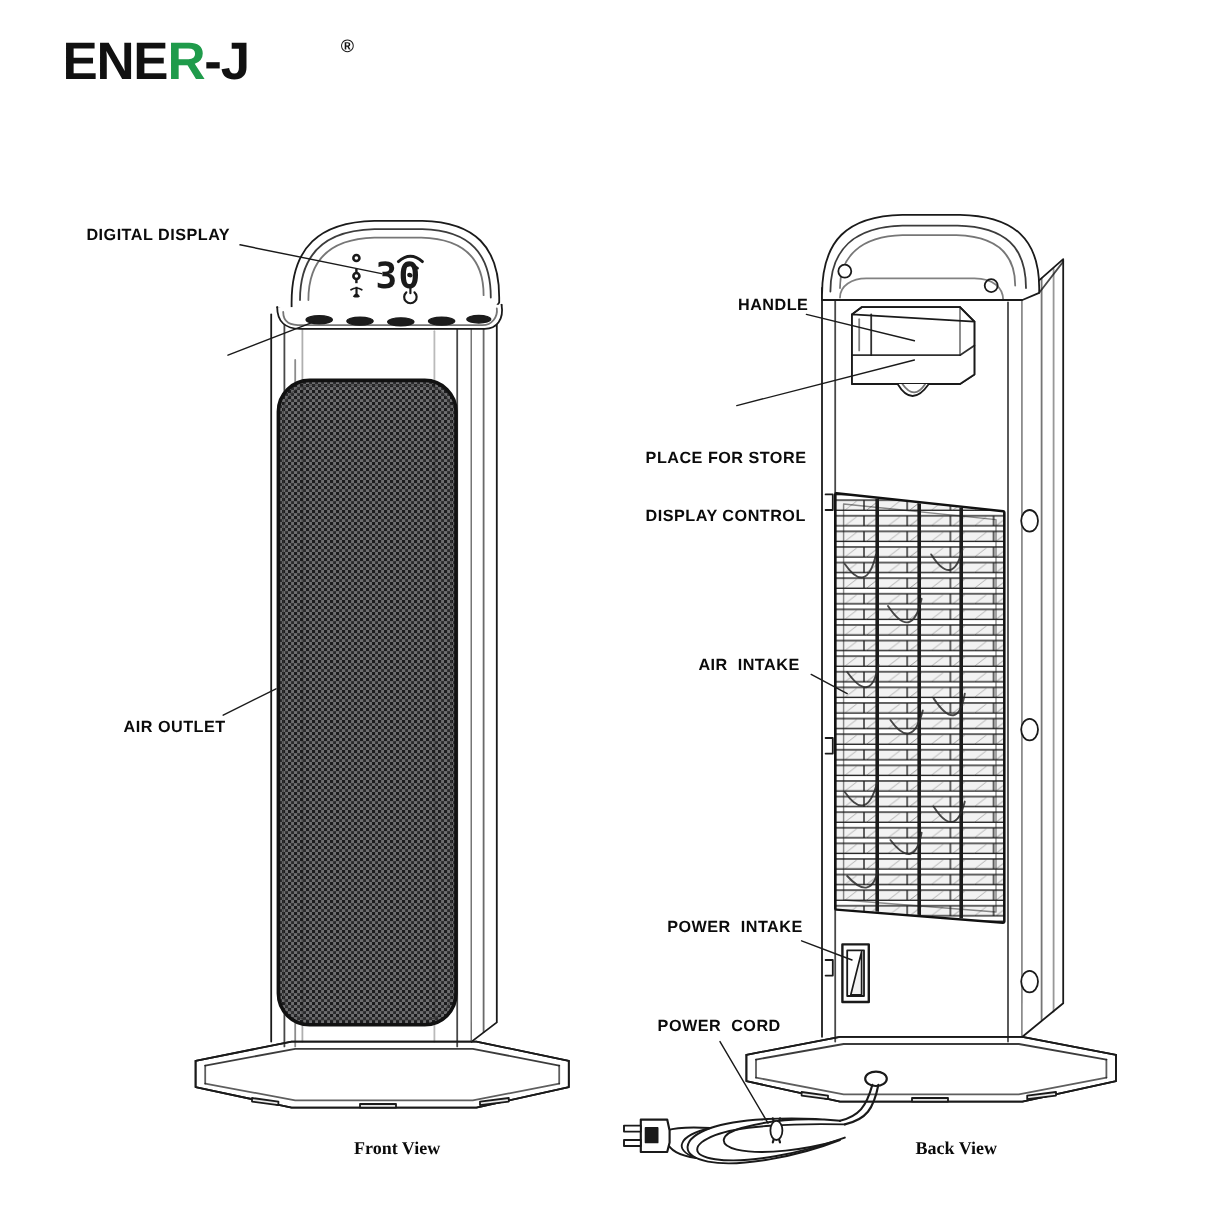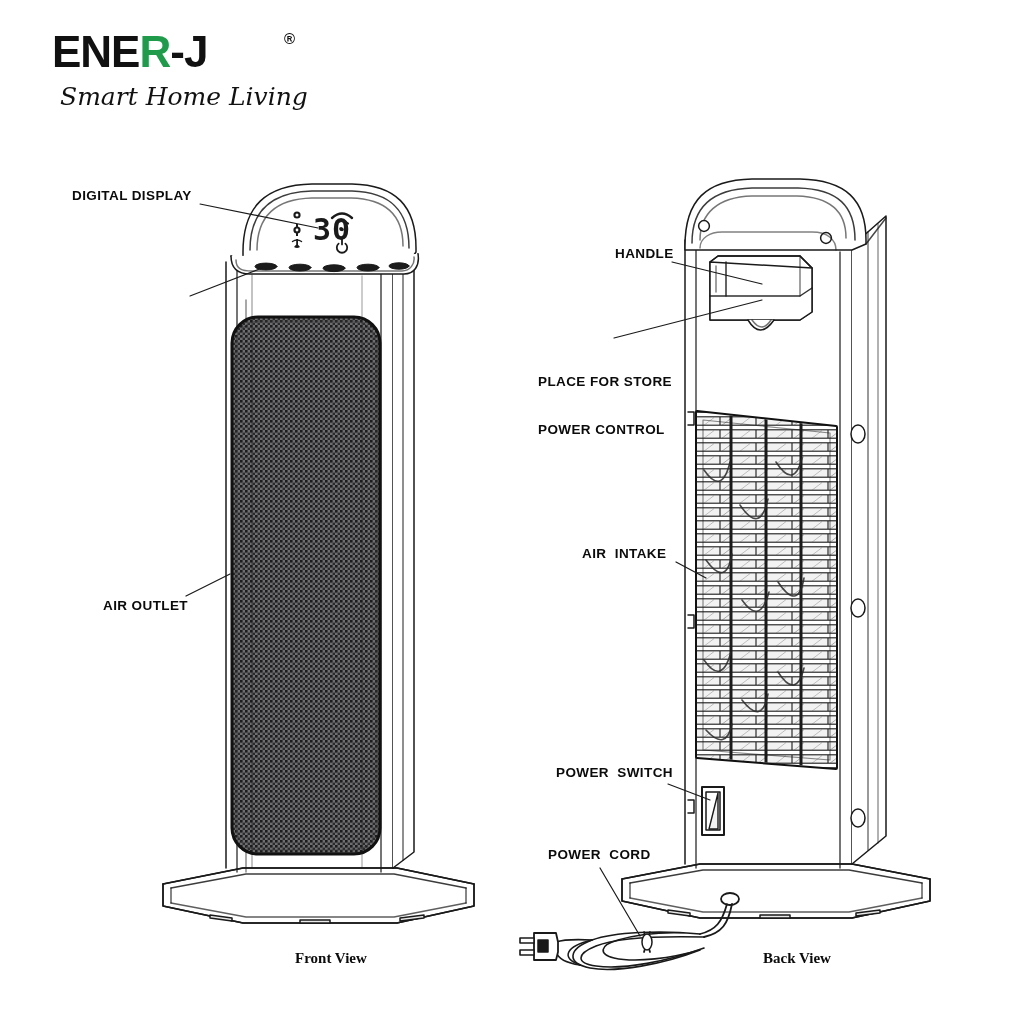--- a/index.html
+++ b/index.html
@@ -92,21 +92,20 @@
   }
 </style>
 </head>
 <body>
 
 <div id="stage">
 
   <div id="logo-block">
     <div id="logo-wordmark"><span class="seg-a">ENE</span><span class="seg-r">R</span><span class="seg-b">-J</span></div>
     <div id="logo-reg">®</div>
-    <div id="logo-tagline">Smart Home Living</div>
   </div>
 
   <svg id="drawing" viewBox="0 0 1024 1024">
     <defs>
 
       <pattern id="meshDots" width="5" height="5" patternUnits="userSpaceOnUse">
         <rect width="5" height="5" fill="#6e6e70"></rect>
         <rect x="0" y="0" width="2.6" height="2.6" fill="#1c1c1e"></rect>
         <rect x="2.6" y="2.6" width="2.4" height="2.4" fill="#2a2a2c"></rect>
       </pattern>
@@ -348,25 +347,25 @@
 
   <div class="callout" style="left:72px; top:188px;">DIGITAL DISPLAY</div>
 
 
   <div class="callout" style="left:103px; top:598px;">AIR OUTLET</div>
 
   <div class="callout" style="left:604px; top:246px;padding-left:11px;">HANDLE</div>
 
   <div class="callout" style="left:538px; top:342px;">
     <div>PLACE FOR STORE</div>
-    <div>POWER CONTROL</div>
+    <div>DISPLAY CONTROL</div>
   </div>
 
   <div class="callout" style="left:582px; top:546px;">AIR  INTAKE</div>
 
-  <div class="callout" style="left:556px; top:765px;">POWER  SWITCH</div>
+  <div class="callout" style="left:556px; top:765px;">POWER  INTAKE</div>
 
   <div class="callout" style="left:548px; top:847px;">POWER  CORD</div>
 
   <div class="viewlabel" style="left:295px; top:950px;">Front View</div>
   <div class="viewlabel" style="left:763px; top:950px;">Back View</div>
 
 </div>
 
 </body></html>

